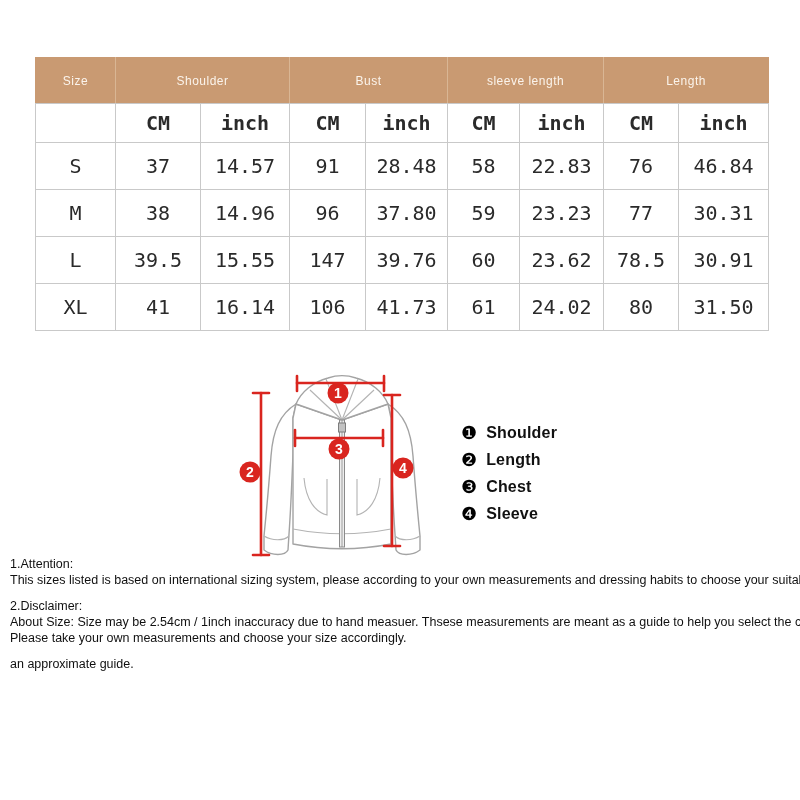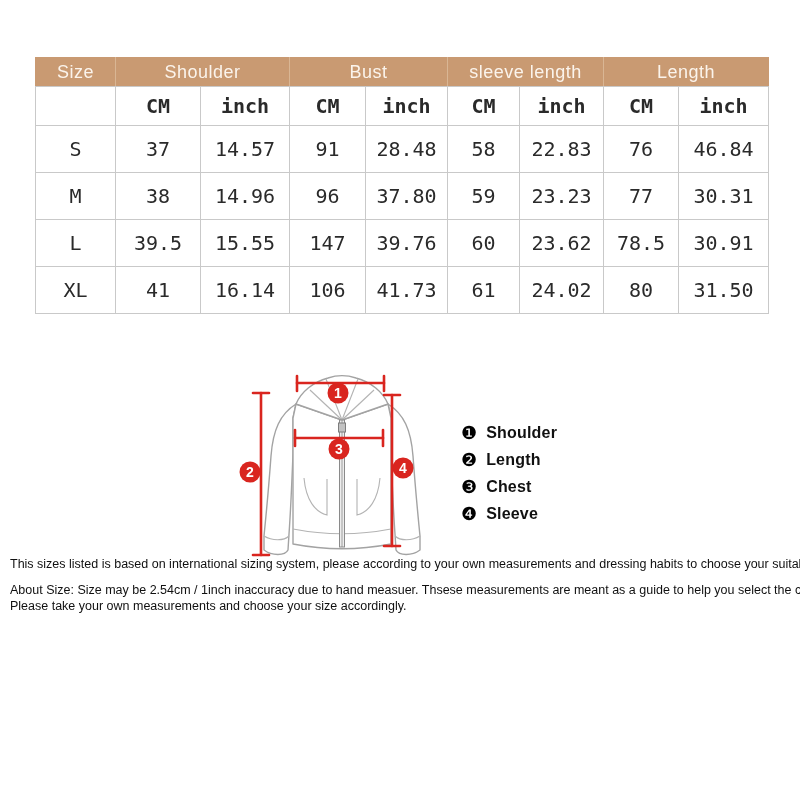--- a/index.html
+++ b/index.html
@@ -20,22 +20,22 @@
   
   table.size-table{
     position:absolute;left:35px;top:57px;width:733px;
     border-collapse:collapse;table-layout:fixed;
   }
   .size-table th,.size-table td{
     border:1px solid var(--border);
     text-align:center;vertical-align:middle;padding:0;
   }
   .size-table .group-th{
-    height:29px;background:var(--header-bg);color:var(--header-text);
-    font-size:18px;font-weight:400;letter-spacing:.5px;
+    height:46px;background:var(--header-bg);color:var(--header-text);
+    font-size:12px;font-weight:400;letter-spacing:.5px;
     border-left:1px solid #d9b694;border-right:1px solid #d9b694;
     border-top:1px solid var(--header-bg);
     text-align:center;
   }
   .size-table .group-th:first-child{border-left:1px solid var(--header-bg);}
   .size-table .group-th:last-child{border-right:1px solid var(--header-bg);}
   .size-table .unit-th{
     height:39px;background:#fff;color:#2a2a2a;
     font-family:"DejaVu Sans Mono",monospace;font-size:20px;font-weight:700;
   }
@@ -222,23 +222,26 @@
       <span class="legend-label">Chest</span>
     </div>
     <div class="legend-row">
       <span class="legend-marker">❹</span>
       <span class="legend-label">Sleeve</span>
     </div>
   </div>
 
   <div class="notes">
     <div class="note-block">
+      <div class="note-heading">1.Attention:</div>
       <div class="note-line">This sizes listed is based on international sizing system, please according to your own measurements and dressing habits to choose your suitable size.</div>
     </div>
     <div class="note-block">
+      <div class="note-heading">2.Disclaimer:</div>
       <div class="note-line">About Size: Size may be 2.54cm / 1inch inaccuracy due to hand measuer. Thsese measurements are meant as a guide to help you select the correct size.</div>
       <div class="note-line">Please take your own measurements and choose your size accordingly.</div>
     </div>
     <div class="note-block">
+      <div class="note-line">an approximate guide.</div>
     </div>
   </div>
 
 </div>
 
 </body></html>

